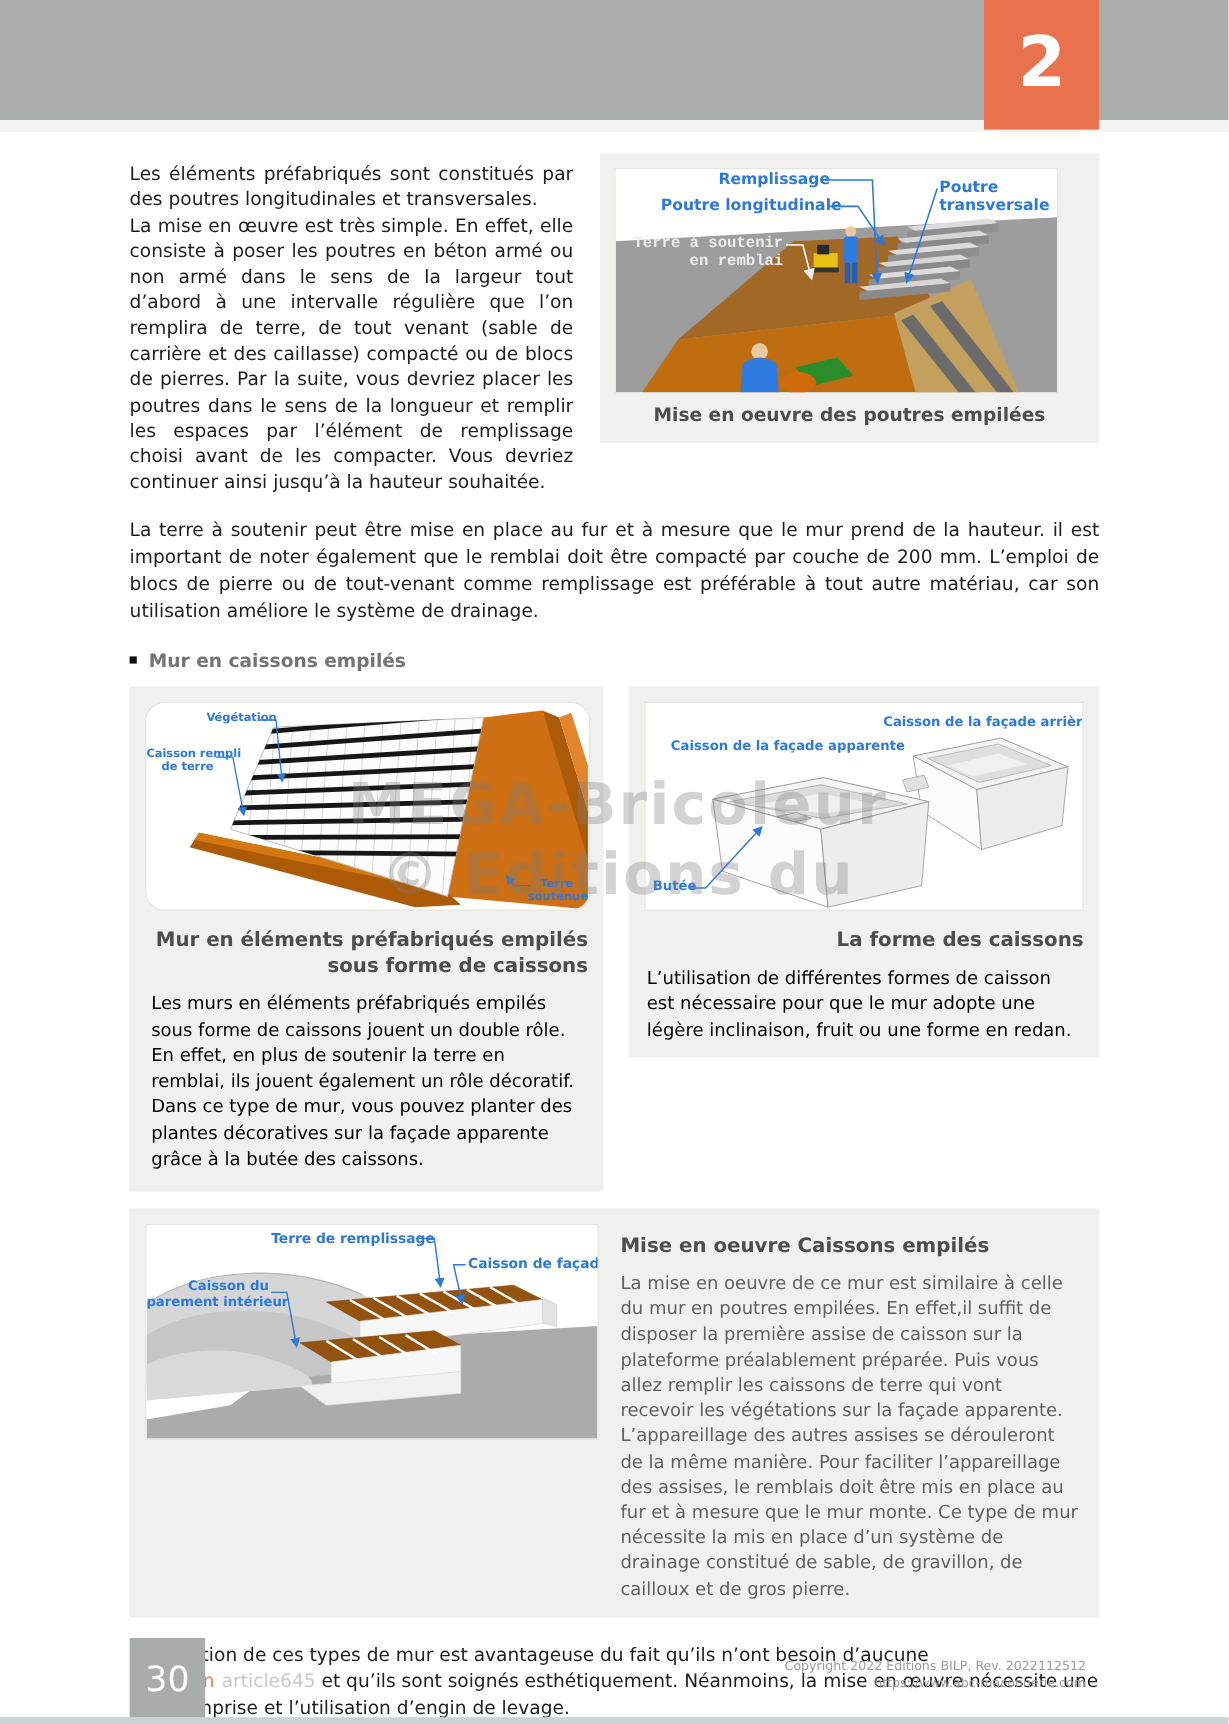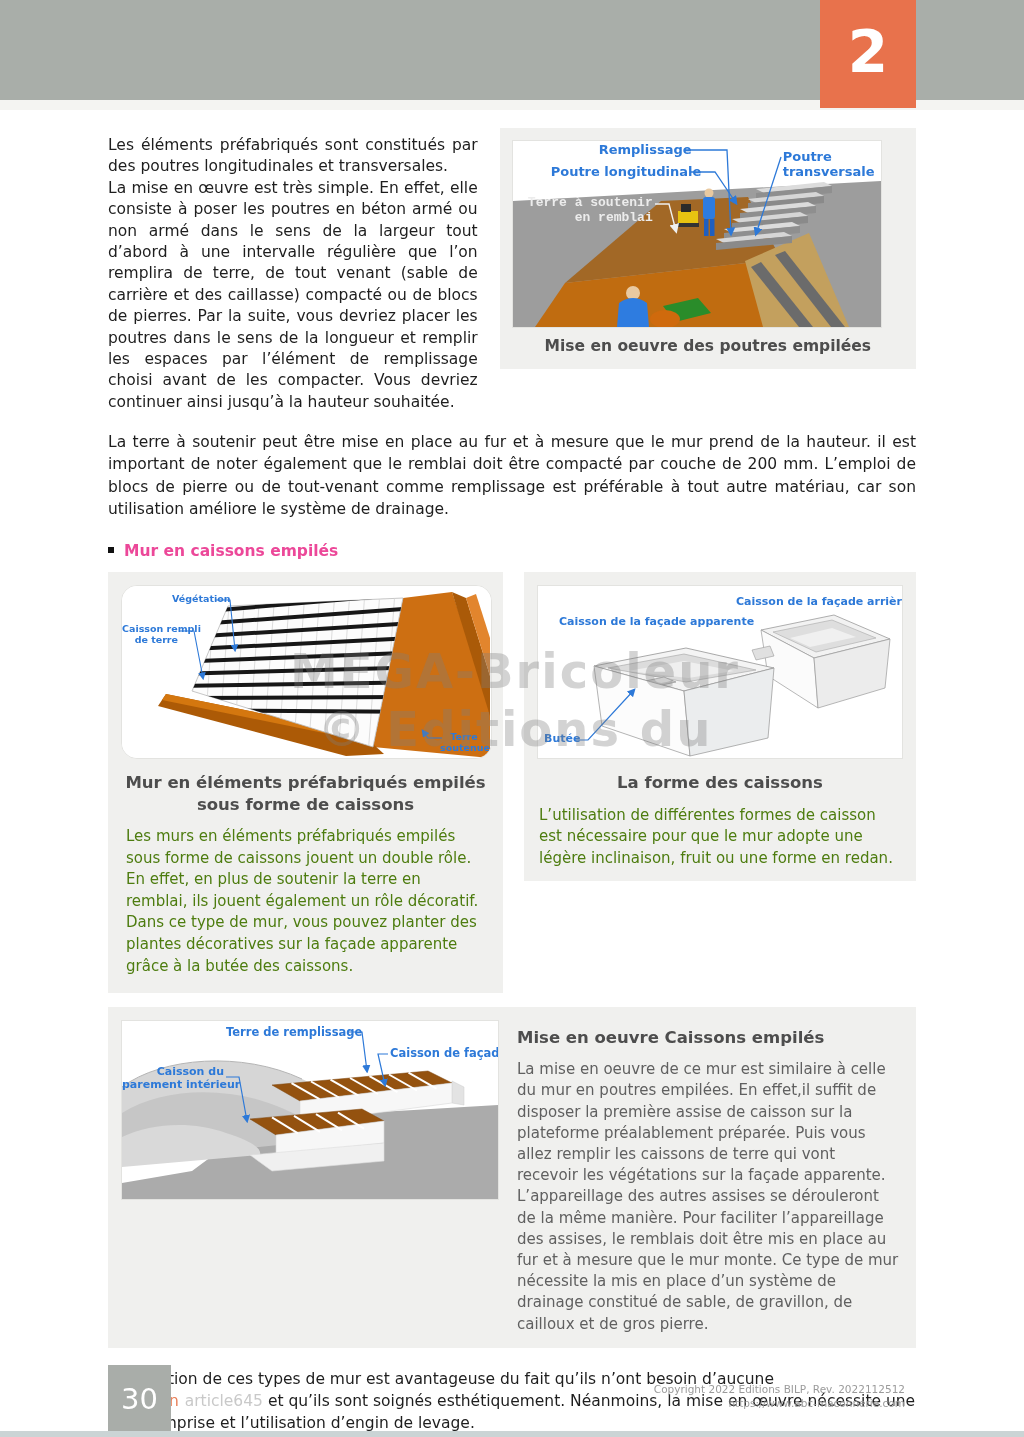--- a/index.html
+++ b/index.html
@@ -20,28 +20,28 @@
   .intro-col p{margin:0;}
 
   .panel{background:#f0f0ee;box-sizing:border-box;}
   .fig-panel-1{width:440px;padding:12px 12px 14px;margin-top:-7px;align-self:flex-start;}
   .art{position:relative;background:#ffffff;border:1px solid #e3e3e0;overflow:hidden;}
   .art svg{display:block;}
   .caption{margin-top:9px;text-align:center;font-weight:bold;font-size:15.5px;color:#4d4d4d;}
 
   .para-wide{margin-top:18px;font-size:15.5px;line-height:22.2px;text-align:justify;color:#1e1e1e;}
 
-  .bullet-row{margin-top:22px;font-size:15.5px;font-weight:bold;color:#ec4899;}
+  .bullet-row{margin-top:22px;font-size:15.5px;font-weight:bold;color:#737373;}
   .bullet-sq{display:inline-block;width:6px;height:6px;background:#111;margin-right:10px;vertical-align:3px;}
 
   .row3{display:flex;gap:21px;margin-top:12px;align-items:flex-start;}
   .fig-panel-2{width:395px;padding:13px 13px 16px;}
   .fig-panel-3{width:392px;padding:13px 13px 12px;}
-  .caption2{margin-top:13px;text-align:center;font-weight:bold;font-size:16.5px;line-height:21.5px;color:#4d4d4d;}
-  .panel-body{margin-top:11px;font-size:15px;line-height:21.6px;color:#4d7c0f;padding:0 5px;}
+  .caption2{margin-top:13px;text-align:right;font-weight:bold;font-size:16.5px;line-height:21.5px;color:#4d4d4d;}
+  .panel-body{margin-top:11px;font-size:15px;line-height:21.6px;color:#000000;padding:0 5px;}
 
   .row4{margin-top:14px;}
   .fig-panel-4{width:808px;padding:13px;display:flex;gap:18px;}
   .fig4-textcol{flex:1;padding-right:4px;}
   .fig4-heading{margin-top:8px;font-weight:bold;font-size:16.5px;color:#4d4d4d;}
   .fig4-body{margin-top:12px;font-size:15px;line-height:21.2px;color:#606060;}
 
   .closing{margin-top:20px;font-size:15.5px;line-height:22.3px;color:#1e1e1e;}
   .link-orange{color:#e8805a;}
   .ref-gray{color:#c9c9c9;margin-left:6px;}

